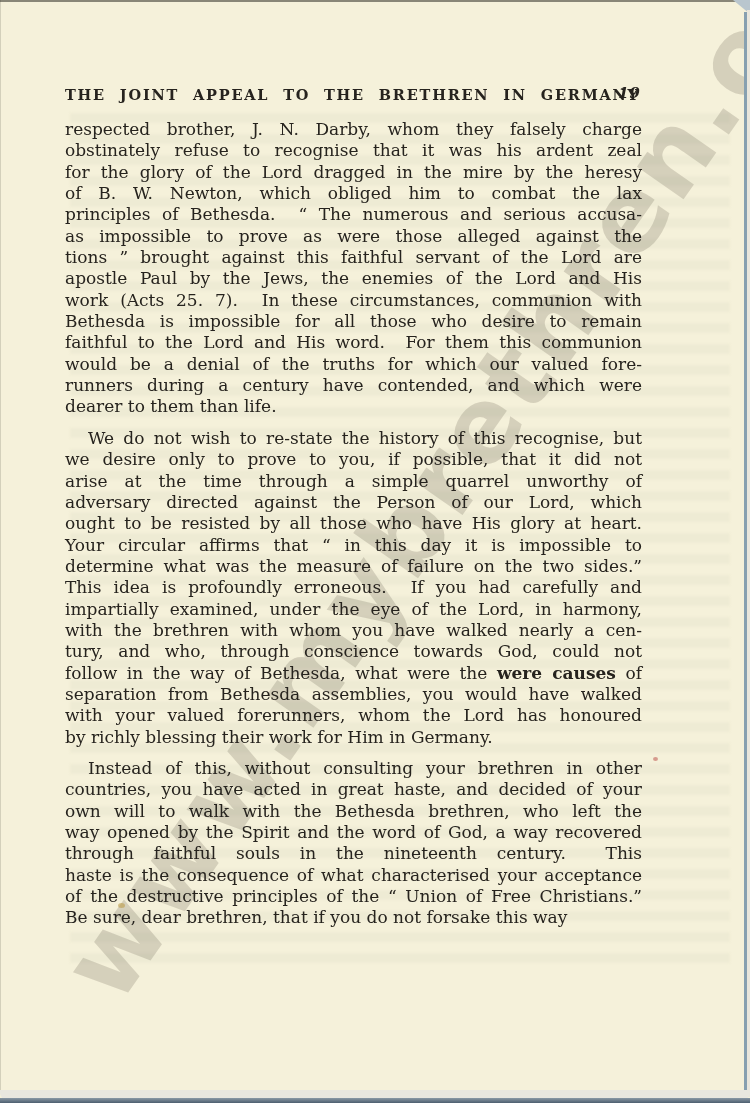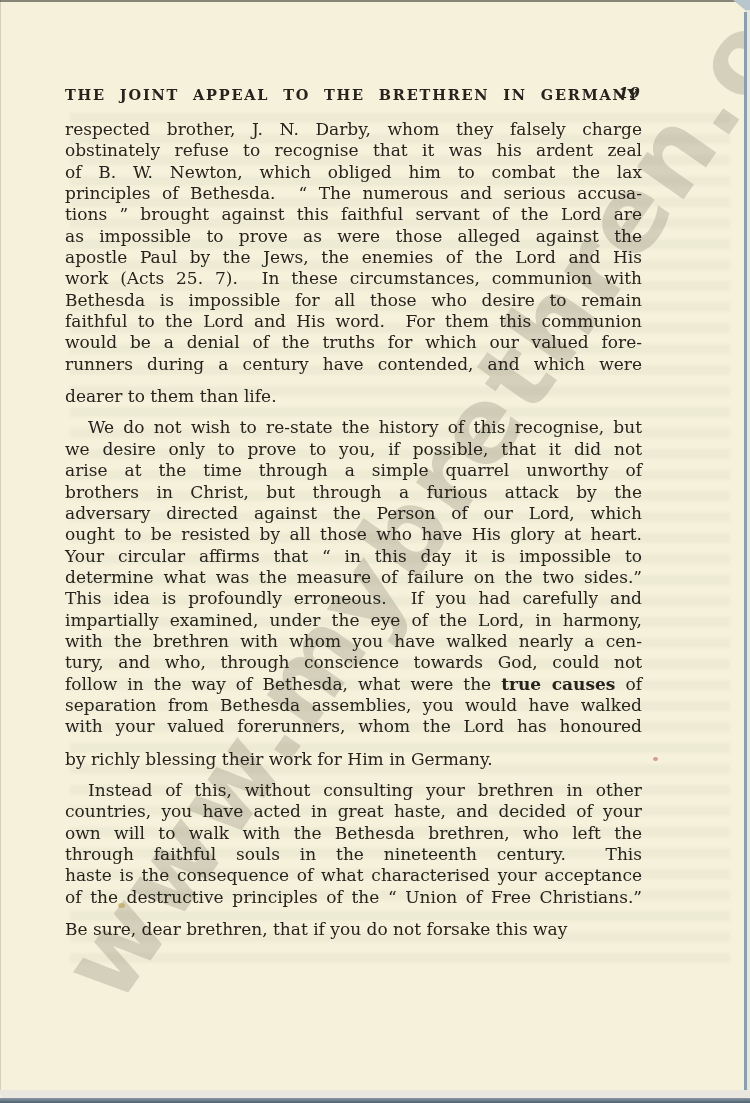--- a/index.html
+++ b/index.html
@@ -74,21 +74,21 @@
     font-size: 17px;
     line-height: 21.35px;
   }
   .paragraph { margin: 0; }
   .paragraph + .paragraph { margin-top: 10px; }
   .line {
     text-align: justify;
     text-align-last: justify;
     white-space: normal;
   }
-  .line.last-line { text-align-last: left; margin-top: 11px; }
+  .line.last-line { text-align-last: left; }
   .line.first-line-indent { padding-left: 23px; }
   .line b { font-weight: bold; }
 
   
   .edge-top {
     position: absolute; left: 0; right: 12px; top: 0; height: 2px;
     background: rgba(45, 45, 38, 0.55);
   }
   .edge-left {
     position: absolute; left: 0; top: 0; bottom: 10px; width: 1px;
@@ -138,54 +138,55 @@
 
     <div class="running-header">
       <div class="header-title">THE JOINT APPEAL TO THE BRETHREN IN GERMANY</div>
       <div class="page-number">19</div>
     </div>
 
     <div class="body-text">
         <div class="paragraph">
           <div class="line">respected brother, J. N. Darby, whom they falsely charge</div>
           <div class="line">obstinately refuse to recognise that it was his ardent zeal</div>
+          <div class="line">for the glory of the Lord dragged in the mire by the heresy</div>
           <div class="line">of B. W. Newton, which obliged him to combat the lax</div>
           <div class="line">principles of Bethesda.&nbsp; “ The numerous and serious accusa-</div>
+          <div class="line">as impossible to prove as were those alleged against the</div>
           <div class="line">tions ” brought against this faithful servant of the Lord are</div>
-          <div class="line">as impossible to prove as were those alleged against the</div>
           <div class="line">apostle Paul by the Jews, the enemies of the Lord and His</div>
           <div class="line">work (Acts 25. 7).&nbsp; In these circumstances, communion with</div>
           <div class="line">Bethesda is impossible for all those who desire to remain</div>
           <div class="line">faithful to the Lord and His word.&nbsp; For them this communion</div>
           <div class="line">would be a denial of the truths for which our valued fore-</div>
           <div class="line">runners during a century have contended, and which were</div>
           <div class="line last-line">dearer to them than life.</div>
         </div>
         <div class="paragraph">
           <div class="line first-line-indent">We do not wish to re-state the history of this recognise, but</div>
           <div class="line">we desire only to prove to you, if possible, that it did not</div>
           <div class="line">arise at the time through a simple quarrel unworthy of</div>
-          <div class="line">brothers in Christ, but through a furious attack by the</div>
           <div class="line">adversary directed against the Person of our Lord, which</div>
           <div class="line">ought to be resisted by all those who have His glory at heart.</div>
           <div class="line">Your circular affirms that “ in this day it is impossible to</div>
           <div class="line">determine what was the measure of failure on the two sides.”</div>
           <div class="line">This idea is profoundly erroneous.&nbsp; If you had carefully and</div>
           <div class="line">impartially examined, under the eye of the Lord, in harmony,</div>
           <div class="line">with the brethren with whom you have walked nearly a cen-</div>
           <div class="line">tury, and who, through conscience towards God, could not</div>
-          <div class="line">follow in the way of Bethesda, what were the <b>true causes</b> of</div>
+          <div class="line">follow in the way of Bethesda, what were the <b>were causes</b> of</div>
           <div class="line">separation from Bethesda assemblies, you would have walked</div>
           <div class="line">with your valued forerunners, whom the Lord has honoured</div>
           <div class="line last-line">by richly blessing their work for Him in Germany.</div>
         </div>
         <div class="paragraph">
           <div class="line first-line-indent">Instead of this, without consulting your brethren in other</div>
           <div class="line">countries, you have acted in great haste, and decided of your</div>
           <div class="line">own will to walk with the Bethesda brethren, who left the</div>
+          <div class="line">way opened by the Spirit and the word of God, a way recovered</div>
           <div class="line">through faithful souls in the nineteenth century.&nbsp; This</div>
           <div class="line">haste is the consequence of what characterised your acceptance</div>
           <div class="line">of the destructive principles of the “ Union of Free Christians.”</div>
           <div class="line last-line">Be sure, dear brethren, that if you do not forsake this way</div>
         </div>
       </div>
 
   </div>
 
   <div class="edge-top"></div>

